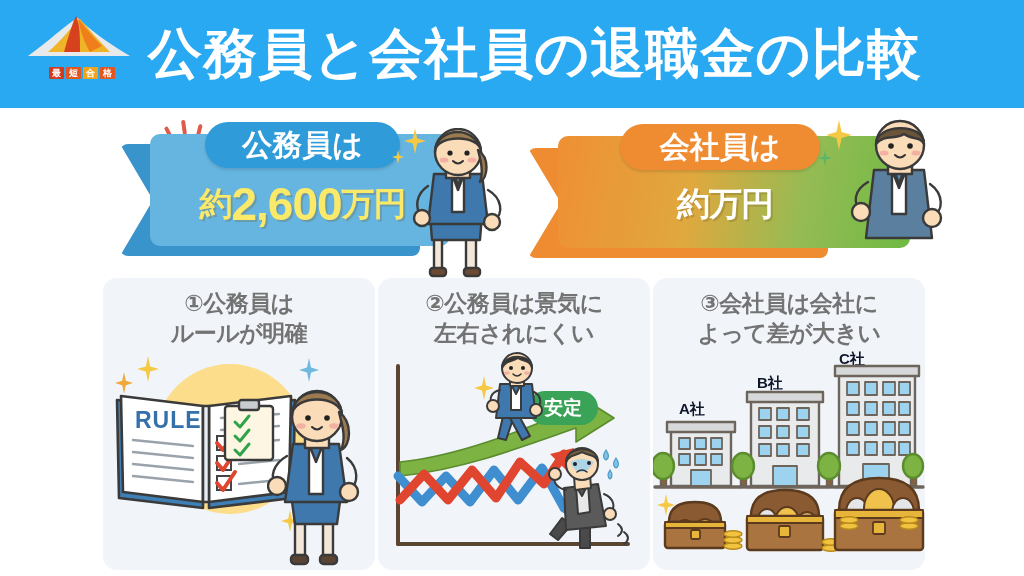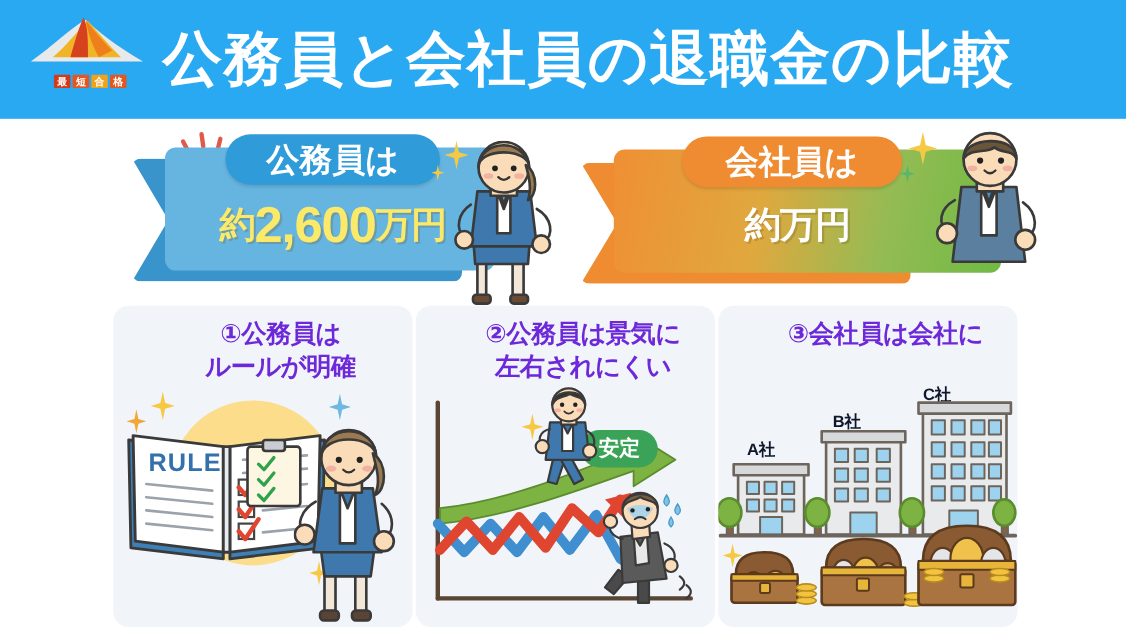--- a/index.html
+++ b/index.html
@@ -108,22 +108,22 @@
   
   .cards { position:absolute; left:0; top:272px; width:1024px; height:304px; }
   .card {
     position:absolute; top:6px; width:272px; height:292px;
     background:#f1f4f9; border-radius:14px; overflow:hidden;
   }
   .card-1 { left:103px; }
   .card-2 { left:378px; }
   .card-3 { left:653px;padding-left:48px; }
   .card-title {
-    position:absolute; left:16px; top:10px; width:100%;
-    text-align:center; color:#6d28d9; font-size:23px; font-weight:bold;
+    position:absolute; left:0; top:10px; width:100%;
+    text-align:center; color:#737373; font-size:23px; font-weight:bold;
     line-height:30px; letter-spacing:-0.5px;
   }
   .card-art { position:absolute; left:0; top:72px; width:272px; height:220px; }
 
   
   .yellow-disc {
     position:absolute; left:52px; top:14px; width:150px; height:150px;
     background:#fcdd8c; border-radius:50%;
   }
   .book { position:absolute; left:8px; top:26px; width:190px; height:140px; }
@@ -397,20 +397,21 @@
             <path d="M74 82 q8 6 0 12"></path>
             <path d="M80 90 q8 6 0 12"></path>
           </g>
         </svg>
       </div>
     </div>
 
     <div class="card card-3">
       <div class="card-title">
         <div>③会社員は会社に</div>
+        <div>よって差が大きい</div>
       </div>
       <div class="card-art">
 
         <div class="bld-label" style="left:26px;top:50px;">A社</div>
         <div class="bld-label" style="left:104px;top:24px;">B社</div>
         <div class="bld-label" style="left:186px;top:0px;">C社</div>
 
         <svg style="position:absolute;left:0;top:0;width:272px;height:220px;" viewBox="0 0 272 220">
           <g stroke="#6d655c" stroke-width="2.4" stroke-linejoin="round">
 

